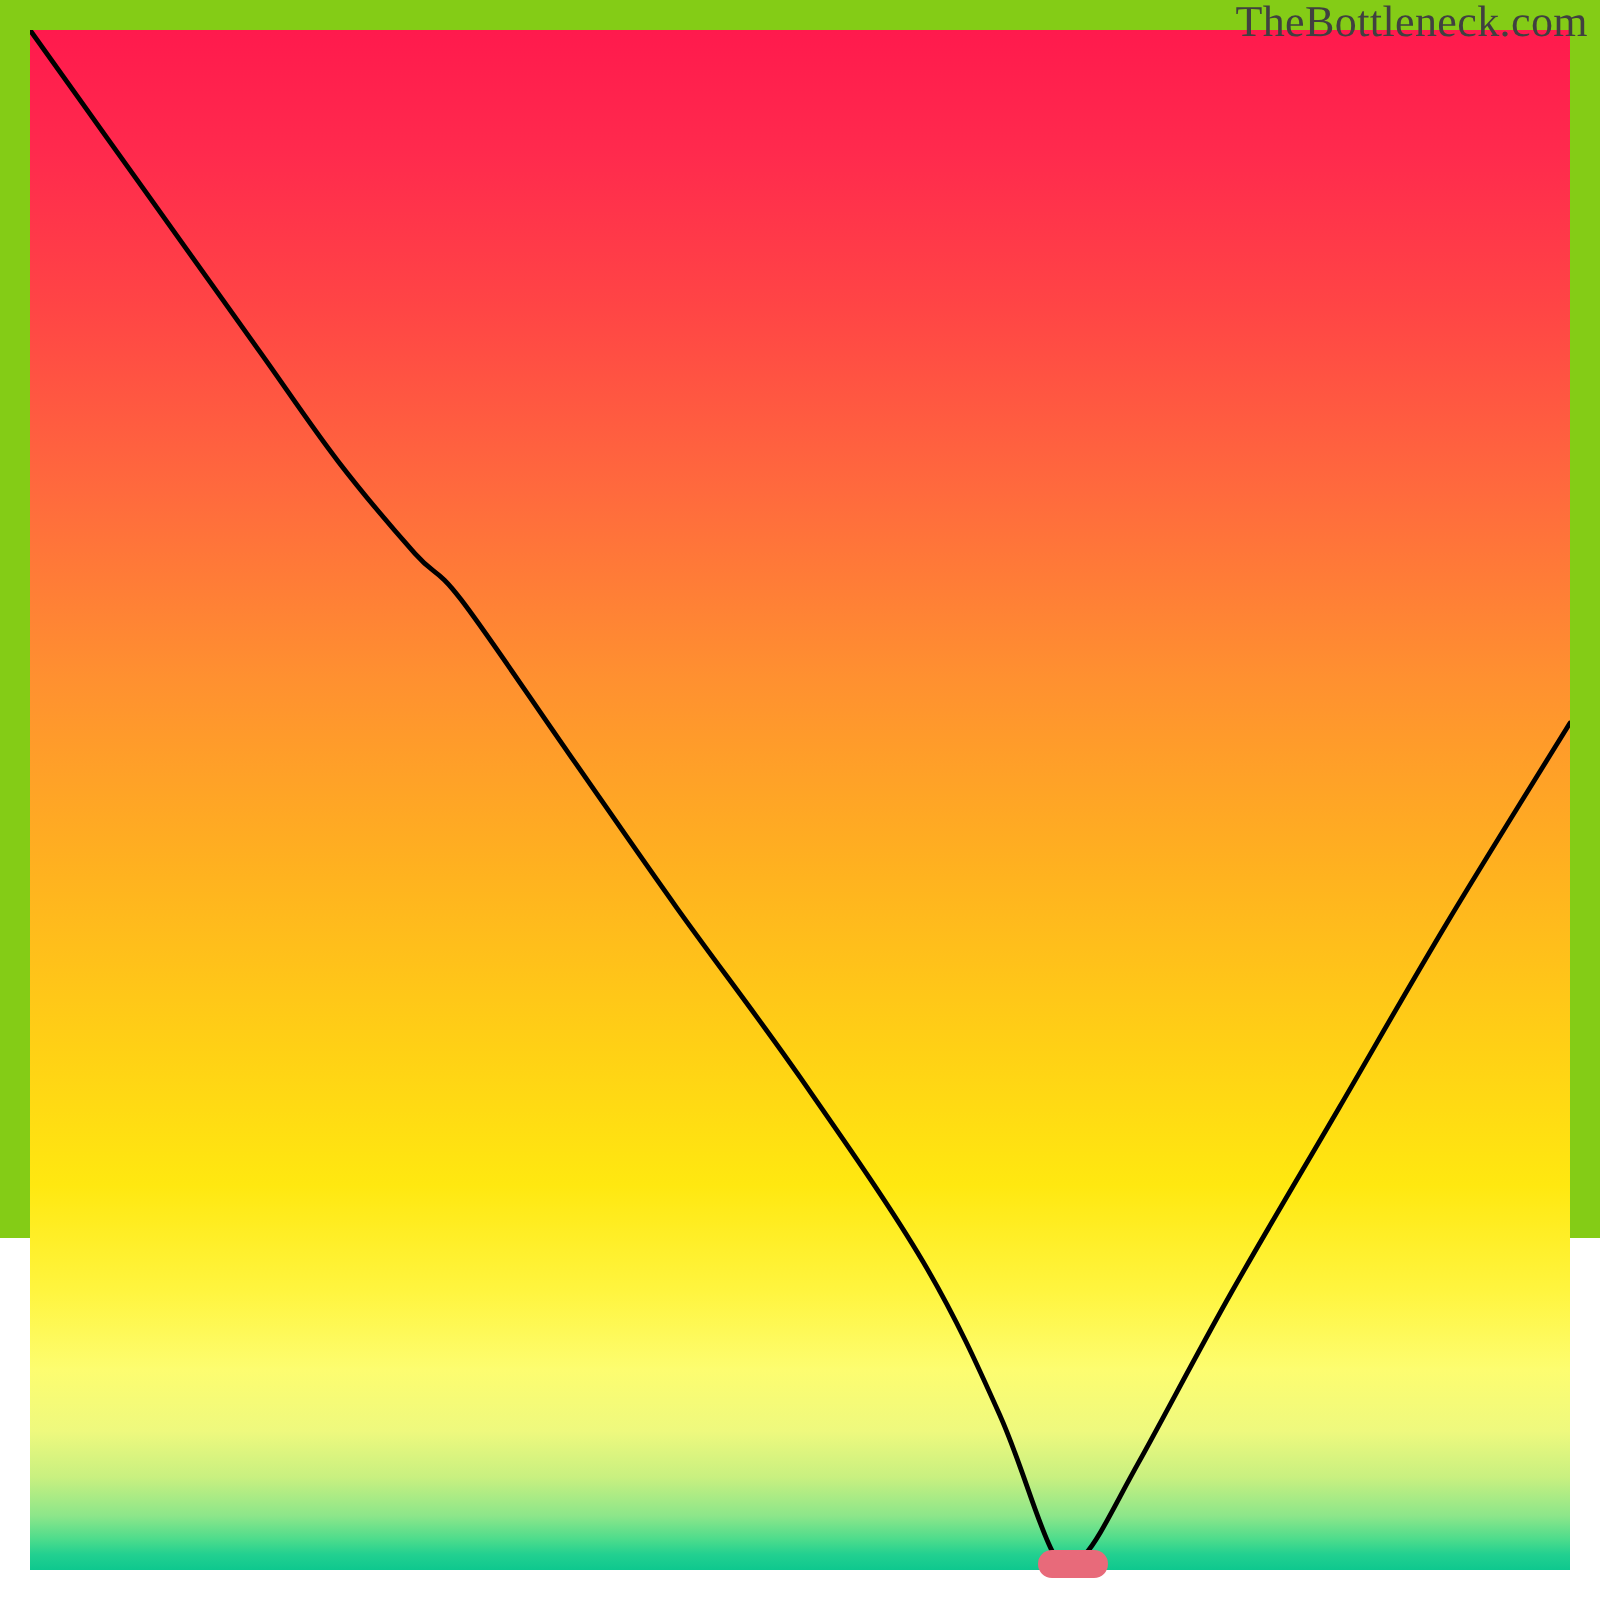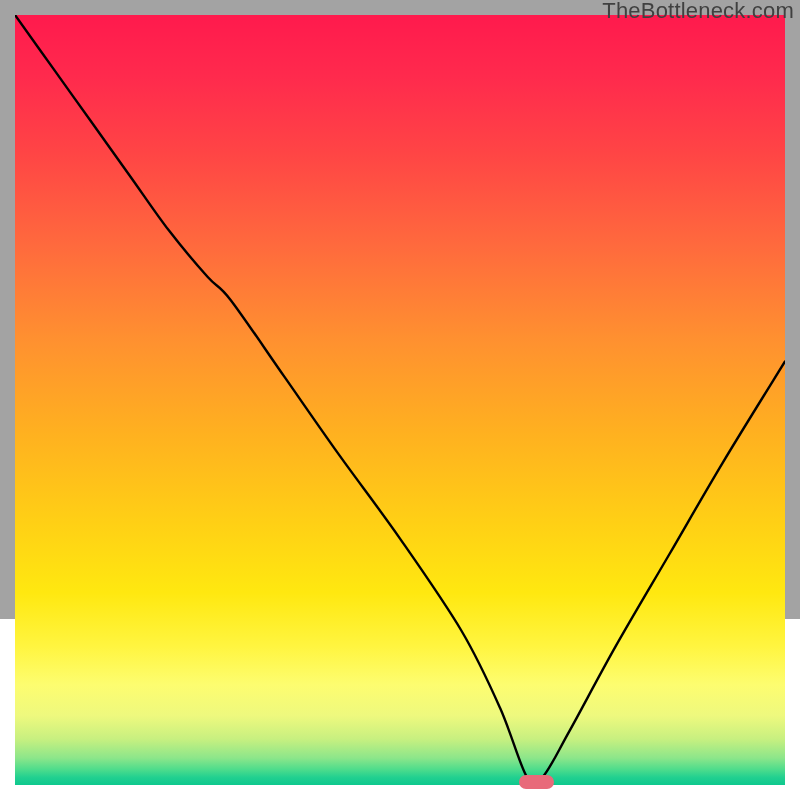--- a/index.html
+++ b/index.html
@@ -7,21 +7,22 @@
     padding: 0;
     width: 800px;
     height: 800px;
     overflow: hidden;
     font-family: Arial, Helvetica, sans-serif;
   }
   .chart-container {
     position: relative;
     width: 800px;
     height: 619px;
-    background: #a3a3a3;
+    background: #84cc16;
+    font-family: Liberation Serif, serif;
   }
   .gradient-area {
     position: absolute;
     left: 15px;
     top: 15px;
     width: 770px;
     height: 770px;
     background: linear-gradient(
       to bottom,
       #ff1a4d 0%,

